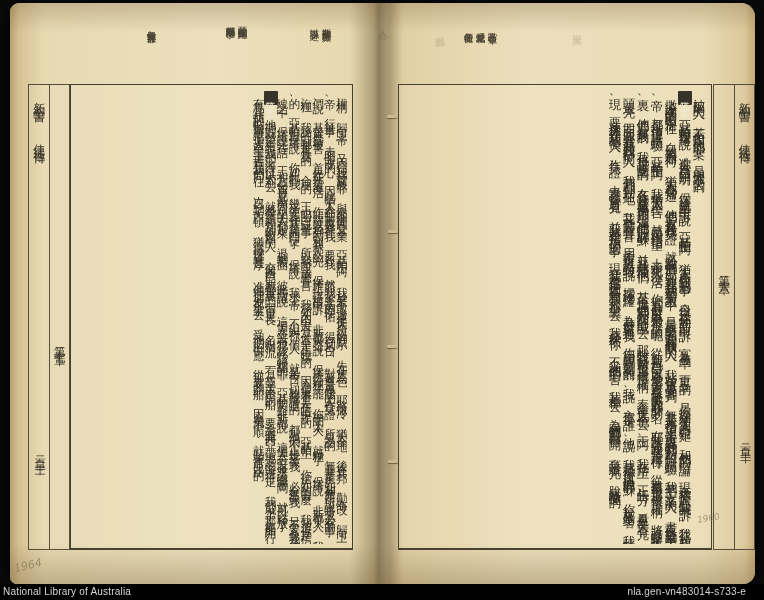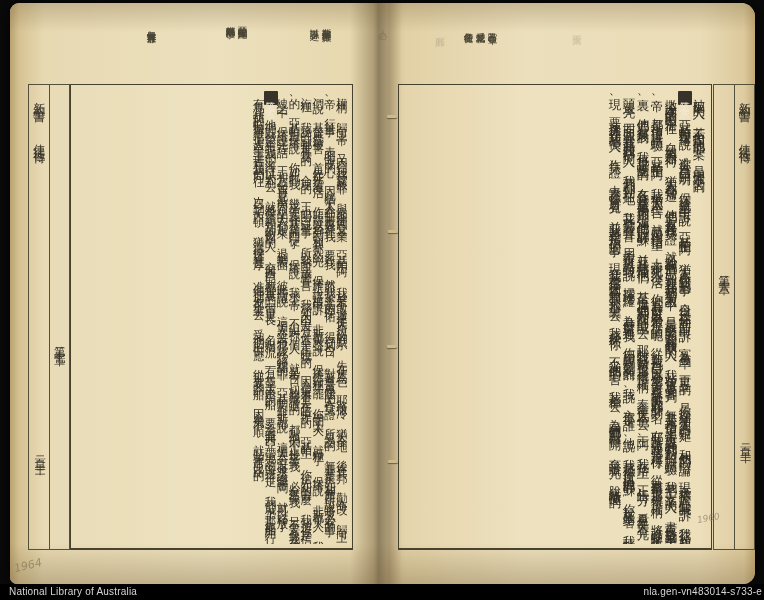--- a/index.html
+++ b/index.html
@@ -76,22 +76,22 @@
 
   
   .pencil{position:absolute;color:#8e8266;font-style:italic;
     font-family:"DejaVu Sans","Liberation Sans",sans-serif;opacity:.75;}
   .pencil-l{left:4px;top:556px;font-size:11px;transform:rotate(-14deg);}
   .pencil-r{left:687px;top:510px;font-size:9px;transform:rotate(-10deg);}
 
   
   .footer{position:absolute;left:0;right:0;bottom:0;height:16px;background:#000;
     font-family:"Liberation Sans","DejaVu Sans",sans-serif;font-size:10px;color:#d6d6d6;}
-  .footer .lib{position:absolute;left:9px;top:2px;letter-spacing:.2px;}
-  .footer .ident{position:absolute;right:2px;top:2px;letter-spacing:.2px;margin-left:24px;}
+  .footer .lib{position:absolute;left:3px;top:2px;letter-spacing:.2px;}
+  .footer .ident{position:absolute;right:18px;top:2px;letter-spacing:.2px;margin-left:24px;}
 </style>
 </head>
 <body>
 
 <div class="book">
   <div class="pageL"></div>
   <div class="pageR"></div>
   <div class="gutter"></div>
   <div class="stitch st0"></div>
   <div class="stitch st1"></div>

